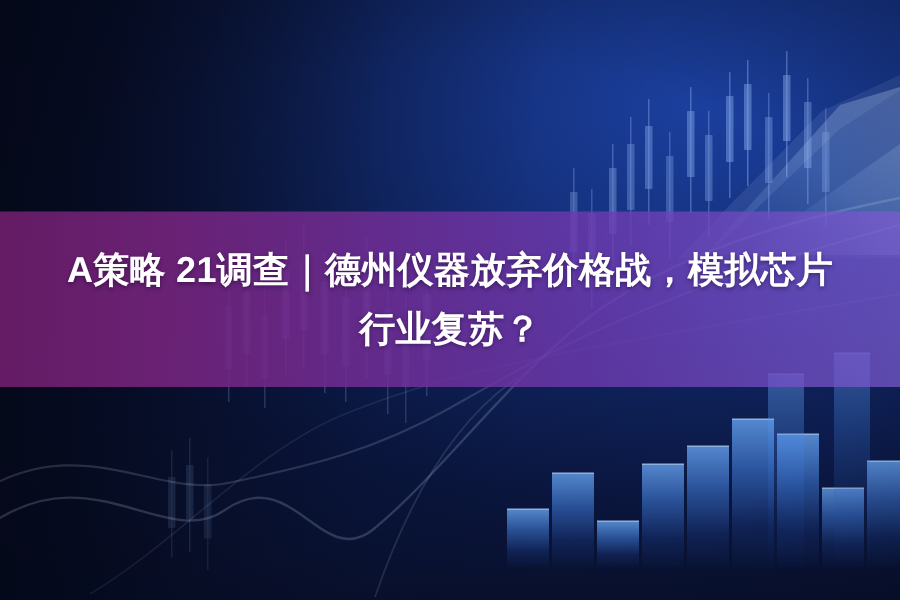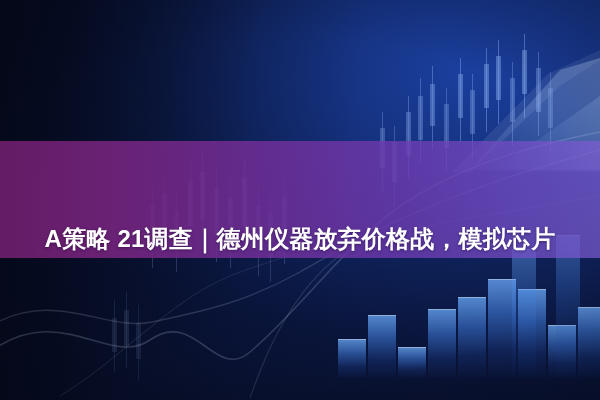--- a/index.html
+++ b/index.html
@@ -90,21 +90,21 @@
     background: linear-gradient(92deg,
         rgba(108,29,106,0.93) 0%,
         rgba(116,35,124,0.90) 18%,
         rgba(112,45,150,0.86) 42%,
         rgba(110,58,176,0.80) 66%,
         rgba(118,78,198,0.74) 86%,
         rgba(126,92,210,0.70) 100%);
     display: flex;
     flex-direction: column;
     align-items: center;
-    justify-content: flex-end;
+    justify-content: center;
   }
   .headline {
     color: #ffffff;
     font-size: 24px;
     font-weight: bold;
     line-height: 39px;
     letter-spacing: 0.2px;
     text-align: center;
     width: 560px;
     text-shadow: 0 1px 3px rgba(20,0,40,0.45);
@@ -275,16 +275,17 @@
     <div class="bar" style="left:578px; width:28px; height:70px;"></div>
     <div class="bar" style="left:512px; width:24px; height:128px; opacity:.55;"></div>
     <div class="bar" style="left:556px; width:24px; height:142px; opacity:.50;"></div>
   </div>
 
   <div class="bg-vignette"></div>
 
   <div class="purple-band">
     <div class="headline">
       <span class="line1">A策略 21调查｜德州仪器放弃价格战，模拟芯片</span>
+      <span class="line2">行业复苏？</span>
     </div>
   </div>
 
 </div>
 
 </body></html>

